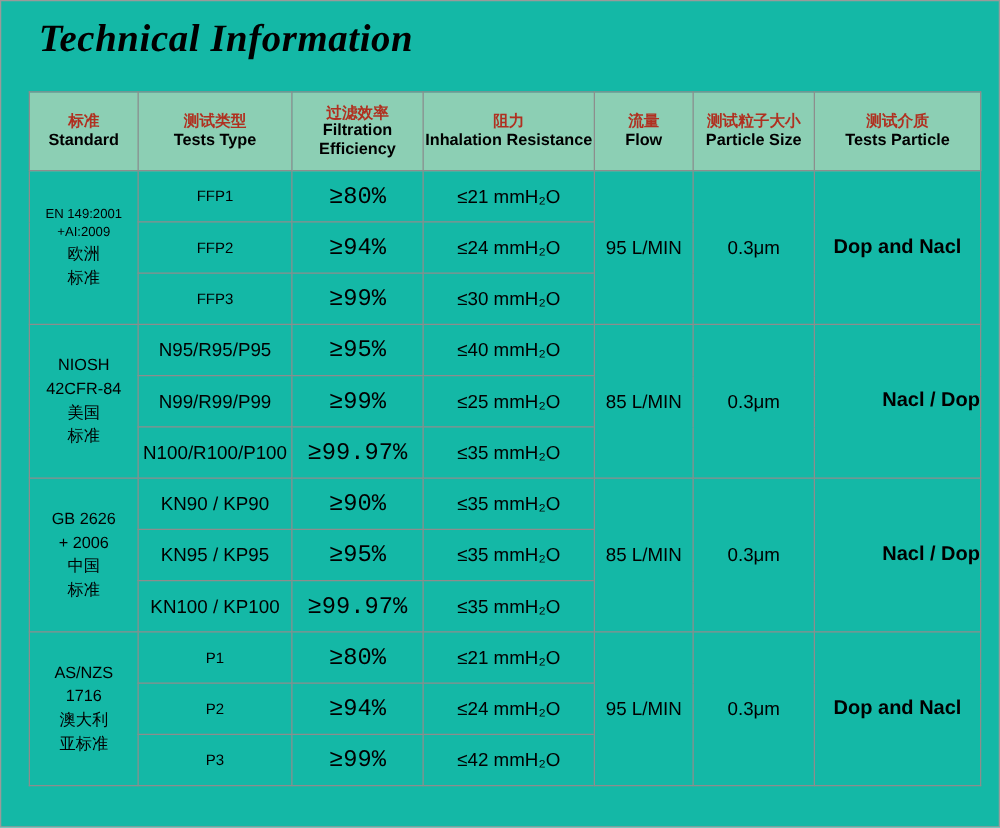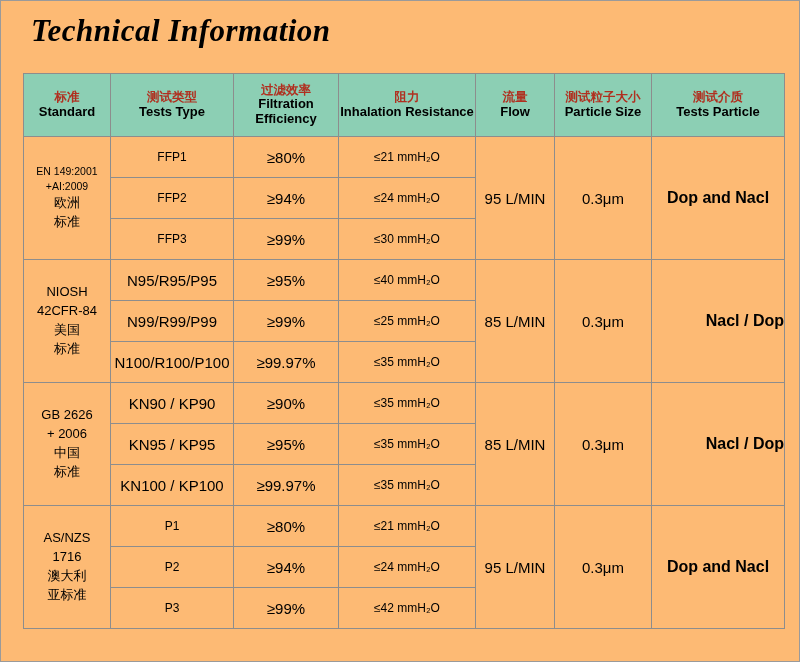--- a/index.html
+++ b/index.html
@@ -13,21 +13,21 @@
     font-family: "Liberation Sans", sans-serif;
     color: #000000;
     overflow: hidden;
   }
   .page {
     position: relative;
     width: 800px;
     height: 662px;
     box-sizing: border-box;
     border: 1px solid #9a9a9a;
-    background: #fdba74;
+    background: #14b8a6;
   }
   .title {
     font-family: "Liberation Serif", serif;
     font-style: italic;
     font-weight: bold;
     font-size: 31px;
     letter-spacing: 0.5px;
     padding: 12px 0 8px 30px;
     color: #000000;
   }
@@ -88,24 +88,25 @@
     font-size: 13px;
   }
   td.test {
     font-size: 12px;
     height: 40px;
   }
   td.test.small {
     font-size: 15px;
   }
   td.filt {
+    font-size: 19px;
+    font-family: Liberation Mono, monospace;
+  }
+  td.res {
     font-size: 15px;
-  }
-  td.res {
-    font-size: 12px;
   }
   td.flow, td.part, td.media {
     font-size: 15px;
   }
   td.media {
     font-size: 16px;
     font-weight: bold;
   }
   td.media.bold {
     font-weight: bold;

